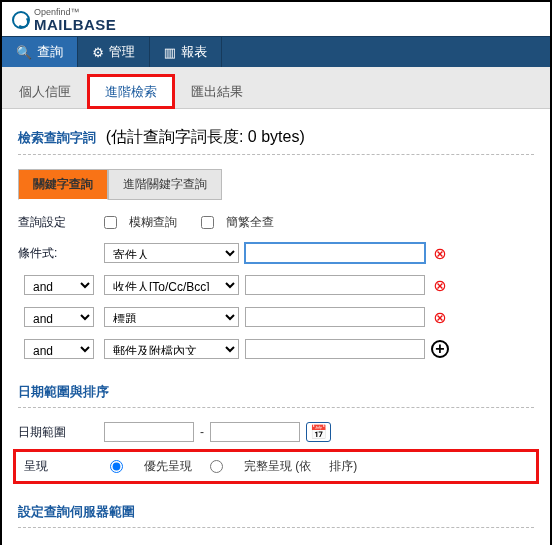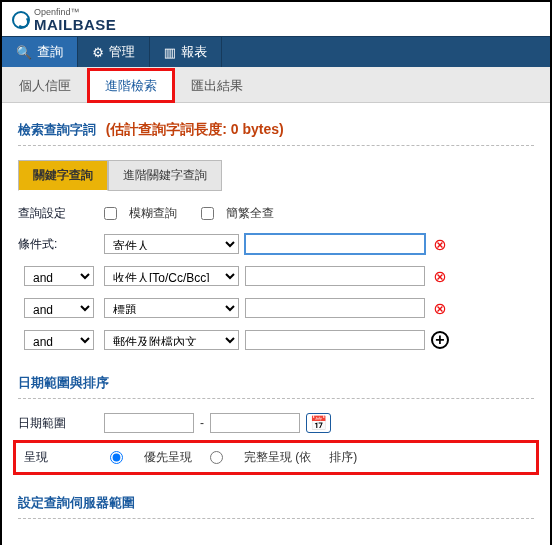--- a/index.html
+++ b/index.html
@@ -8,29 +8,29 @@
 .brand { padding: 6px 10px 4px; display: flex; align-items: center; gap: 4px; }
 .brand-logo { width: 18px; height: 18px; border: 2px solid #006699; border-radius: 50%; position: relative; }
 .brand-logo::after { content: ""; position: absolute; width: 8px; height: 8px; border: 2px solid #006699; border-radius: 50%; border-top-color: transparent; border-left-color: transparent; top: 3px; left: 3px; }
 .brand-text { line-height: 1; }
 .brand-sub { font-size: 9px; color: #555; }
 .brand-main { font-size: 15px; font-weight: bold; color: #17375E; letter-spacing: 0.5px; }
 .topbar { background: #1F4E79; display: flex; border-top: 1px solid #163a5c; }
 .topbar-item { color: #fff; padding: 6px 14px; font-size: 13px; display: flex; align-items: center; gap: 5px; border-right: 1px solid #163a5c; cursor: pointer; }
 .topbar-item.active { background: #2a6bad; }
 .top-icon { display: inline-block; }
-.subtabs { background: #e9e9e9; display: flex; border-bottom: 1px solid #ccc; padding-top: 2px; }
+.subtabs { background: #e9e9e9; display: flex; border-bottom: 1px solid #ccc; padding-top: 8px; }
 .sub-tab { padding: 7px 16px; color: #555; font-size: 13px; cursor: pointer; border: 1px solid transparent; border-bottom: none; }
 .sub-tab.active { background: #fff; border-color: #ccc; color: #1a5a9e; outline: 3px solid #e11; outline-offset: -2px; }
 .content { padding: 12px 16px 18px; }
 .section-title { color: #1a5a9e; font-size: 13px; font-weight: bold; padding: 6px 0; border-bottom: 1px dashed #bbb; margin-bottom: 14px; }
-.section-title .hint { font-weight: bold; font-size: 14px; color: #c2410c; margin-left: 6px; }
+.section-title .hint { font-weight: normal; font-size: 16px; color: #000000; margin-left: 6px; }
 .inner-tabs { display: flex; margin-bottom: 14px; }
 .inner-tab { padding: 6px 14px; font-size: 12px; background: #eee; border: 1px solid #bbb; cursor: pointer; }
-.inner-tab.active { background: #eab308; border-bottom-color: #fff; font-weight: bold; position: relative; z-index: 1; }
+.inner-tab.active { background: #f97316; border-bottom-color: #fff; font-weight: bold; position: relative; z-index: 1; }
 .inner-tab:not(.active) { background: #e6e6e6; }
 .row { display: flex; align-items: center; margin-bottom: 12px; gap: 6px; }
 .label { width: 80px; color: #0f172a; font-size: 12px; }
 .label-sub { width: 80px; padding-left: 6px; }
 select, input[type="text"] { font-size: 12px; padding: 3px 4px; border: 1px solid #aaa; height: 20px; background: #fff; }
 select { cursor: pointer; }
 .sel-op { width: 70px; }
 .sel-field { width: 135px; }
 .txt-val { width: 180px; }
 .txt-val.focused { border: 1px solid #4a90d9; outline: 1px solid #4a90d9; }

